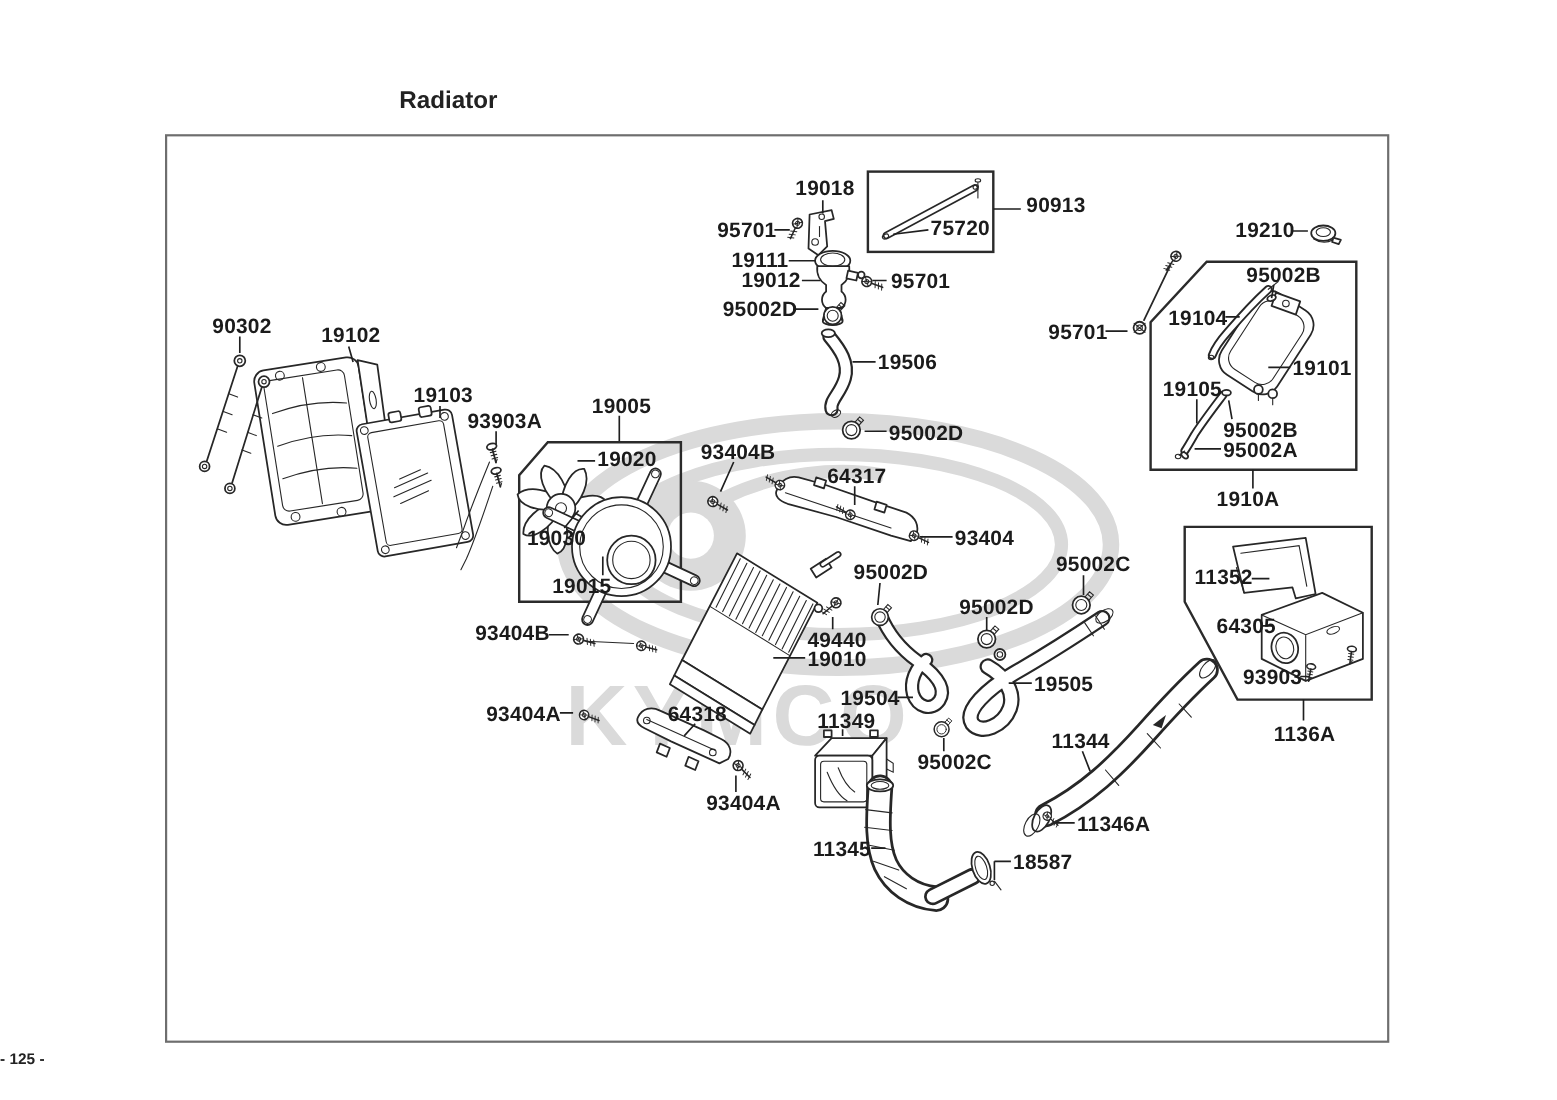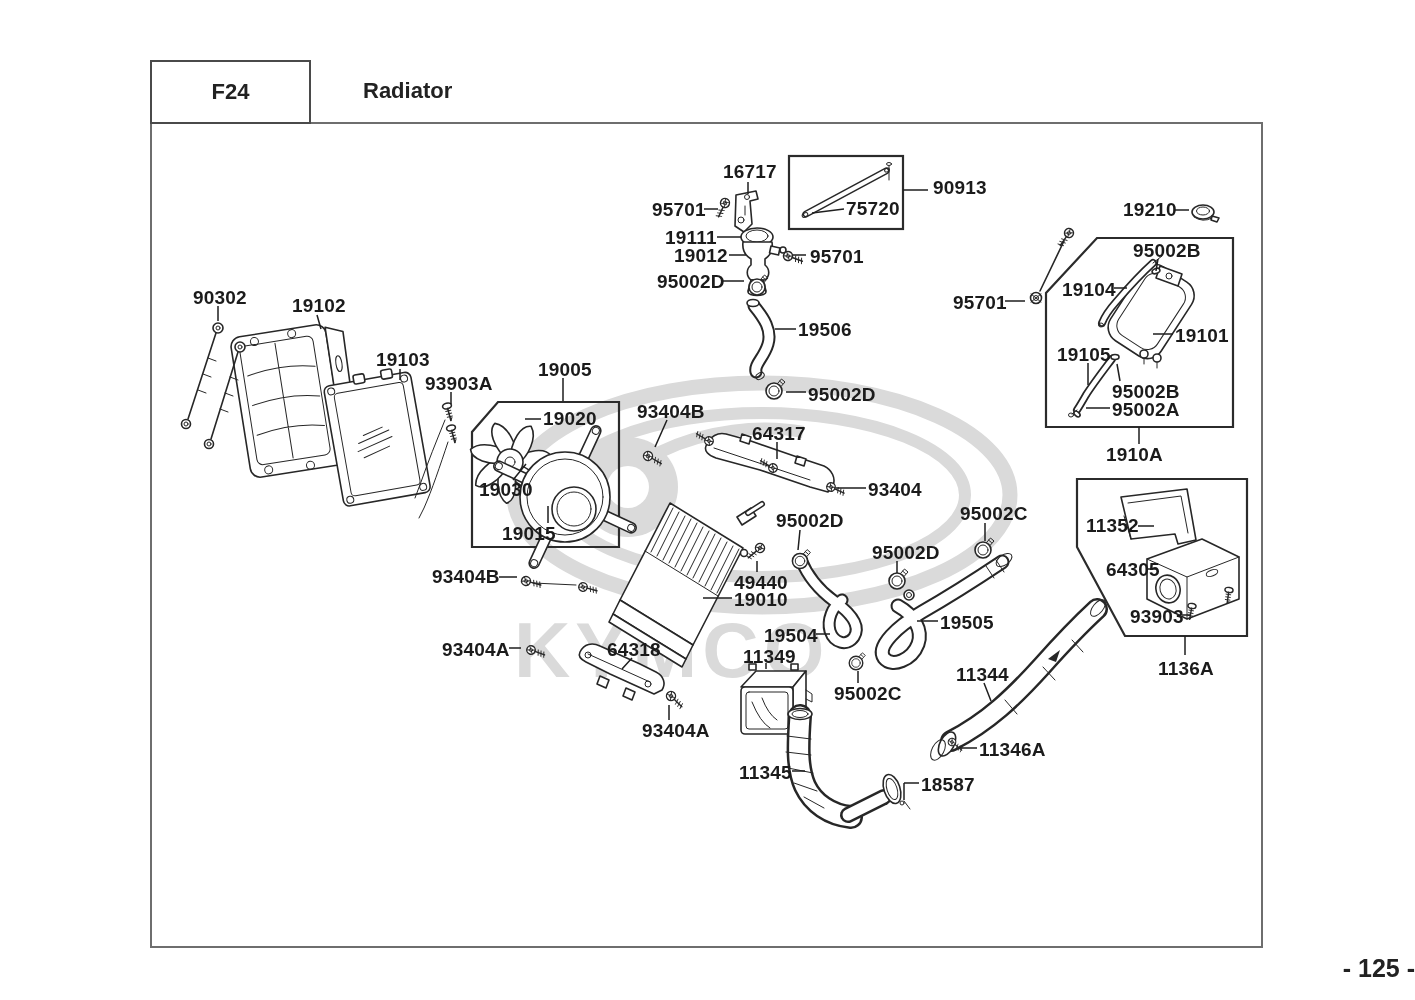--- a/index.html
+++ b/index.html
@@ -6,22 +6,22 @@
   .page{position:relative;width:1415px;height:1000px;background:#fff;
         font-family:"Liberation Sans",sans-serif;overflow:hidden;}
   .frame{position:absolute;left:150px;top:122px;width:1113px;height:826px;
          border:2px solid #6e6e6e;box-sizing:border-box;background:transparent;}
   .hdr-box{position:absolute;left:150px;top:60px;width:161px;height:64px;
            border:2px solid #4a4a4a;box-sizing:border-box;background:#fff;
            display:flex;align-items:center;justify-content:center;
            font-weight:bold;font-size:22px;color:#222;}
   .hdr-title{position:absolute;left:363px;top:80px;font-weight:bold;
              font-size:22px;color:#222;line-height:1;}
-  .pagenum{position:absolute;left:0;top:954px;width:1415px;text-align:right;
-           font-weight:bold;font-size:25px;color:#222;}
+  .pagenum{position:absolute;left:0;top:954px;width:1415px;text-align:left;
+           font-weight:bold;font-size:14px;color:#222;}
   .wm-text{position:absolute;left:514px;top:611px;font-size:78px;font-weight:bold;
            letter-spacing:5px;color:#dadada;line-height:1;white-space:nowrap;}
   .pl{position:absolute;font-weight:bold;font-size:19px;line-height:19px;
       color:#1b1b1b;white-space:nowrap;letter-spacing:0.2px;}
   svg.art{position:absolute;left:0;top:0;}
   .ln{fill:none;stroke:#272727;stroke-width:1.6;stroke-linecap:round;stroke-linejoin:round;}
   .lnf{fill:#fff;stroke:#272727;stroke-width:1.6;stroke-linejoin:round;}
   .thin{fill:none;stroke:#272727;stroke-width:1;stroke-linecap:round;}
   .ldr{fill:none;stroke:#1f1f1f;stroke-width:1.5;}
   .to{fill:none;stroke:#272727;stroke-linecap:round;}
@@ -348,27 +348,24 @@
         M985,523 V541 M897,561 V573 M757,572 V561 M732,598 H703
         M499,577 H517 M509,648 H521 M632,658 L622,669 M816,634 H830
         M938,621 H917 M766,663 V669 M858,683 V671 M669,720 V705
         M984,683 L991,701 M977,748 H960 M792,771 H805
         M919,783 H904 M904,783 V800
         M1138,526 H1154 M1157,569 H1148 M1182,615 H1190 M1185,636 V655"></path>
     </g>
   </svg>
 
   <div class="frame"></div>
-  <div class="hdr-box">
-    <span>F24</span>
-  </div>
   <div class="hdr-title">Radiator</div>
   <div class="pagenum">- 125 -</div>
 
-  <div class="pl" style="left:723px;top:162px">16717</div>
+  <div class="pl" style="left:723px;top:162px">19018</div>
   <div class="pl" style="left:652px;top:200px">95701</div>
   <div class="pl" style="left:933px;top:178px">90913</div>
   <div class="pl" style="left:846px;top:199px">75720</div>
   <div class="pl" style="left:665px;top:228px">19111</div>
   <div class="pl" style="left:674px;top:246px">19012</div>
   <div class="pl" style="left:810px;top:247px">95701</div>
   <div class="pl" style="left:657px;top:272px">95002D</div>
   <div class="pl" style="left:798px;top:320px">19506</div>
   <div class="pl" style="left:808px;top:385px">95002D</div>
   <div class="pl" style="left:1123px;top:200px">19210</div>

